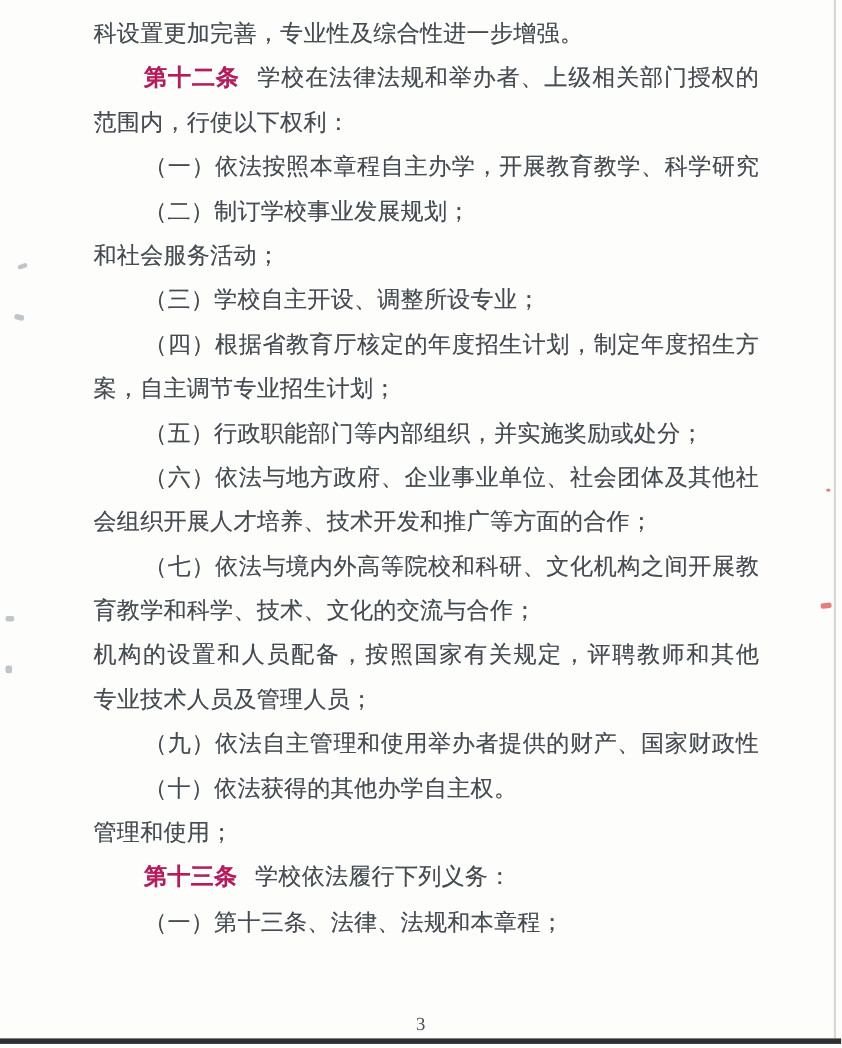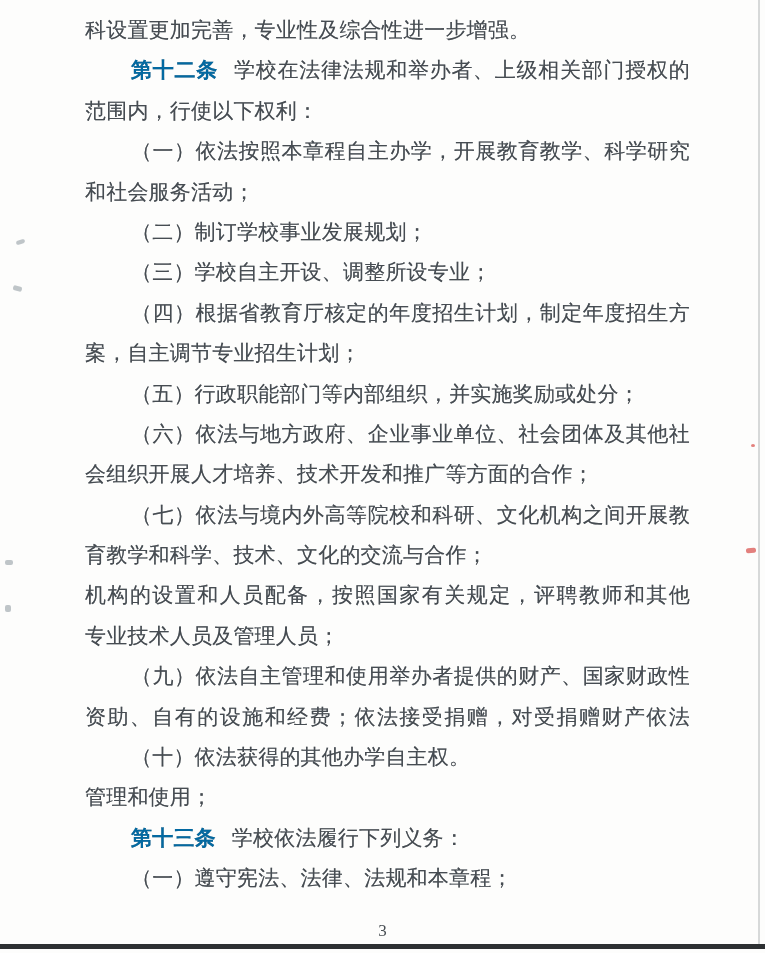--- a/index.html
+++ b/index.html
@@ -36,21 +36,21 @@
     height: 40.4px;
   }
   .line.indent { padding-left: 46px; }
   .line.fill {
     white-space: normal;
     text-align: justify;
     text-align-last: justify;
   }
   .bold {
     font-weight: bold;
-    color: #0369a1;
+    color: #be185d;
     margin-right: 16px;
   }
   
   .page-number {
     position: absolute;
     top: 921px;
     left: 0;
     width: 100%;
     text-align: center;
     font-size: 17px;
@@ -91,38 +91,37 @@
 </head>
 <body>
 
 <div class="page">
 
   <div class="textblock">
       <div class="line"><span>科设置更加完善，专业性及综合性进一步增强。</span></div>
       <div class="line indent fill"><span class="bold">第十二条</span><span>学校在法律法规和举办者、上级相关部门授权的</span></div>
       <div class="line"><span>范围内，行使以下权利：</span></div>
       <div class="line indent fill"><span>（一）依法按照本章程自主办学，开展教育教学、科学研究</span></div>
+      <div class="line indent"><span>（二）制订学校事业发展规划；</span></div>
       <div class="line"><span>和社会服务活动；</span></div>
-      <div class="line indent"><span>（二）制订学校事业发展规划；</span></div>
       <div class="line indent"><span>（三）学校自主开设、调整所设专业；</span></div>
       <div class="line indent fill"><span>（四）根据省教育厅核定的年度招生计划，制定年度招生方</span></div>
       <div class="line"><span>案，自主调节专业招生计划；</span></div>
       <div class="line indent"><span>（五）行政职能部门等内部组织，并实施奖励或处分；</span></div>
       <div class="line indent fill"><span>（六）依法与地方政府、企业事业单位、社会团体及其他社</span></div>
       <div class="line"><span>会组织开展人才培养、技术开发和推广等方面的合作；</span></div>
       <div class="line indent fill"><span>（七）依法与境内外高等院校和科研、文化机构之间开展教</span></div>
       <div class="line"><span>育教学和科学、技术、文化的交流与合作；</span></div>
       <div class="line fill"><span>机构的设置和人员配备，按照国家有关规定，评聘教师和其他</span></div>
       <div class="line"><span>专业技术人员及管理人员；</span></div>
       <div class="line indent fill"><span>（九）依法自主管理和使用举办者提供的财产、国家财政性</span></div>
-      <div class="line fill"><span>资助、自有的设施和经费；依法接受捐赠，对受捐赠财产依法</span></div>
       <div class="line indent"><span>（十）依法获得的其他办学自主权。</span></div>
       <div class="line"><span>管理和使用；</span></div>
       <div class="line indent"><span class="bold">第十三条</span><span>学校依法履行下列义务：</span></div>
-      <div class="line indent"><span>（一）遵守宪法、法律、法规和本章程；</span></div>
+      <div class="line indent"><span>（一）第十三条、法律、法规和本章程；</span></div>
     </div>
 
   <div class="page-number">3</div>
 
   <div class="edge-line"></div>
   <div class="bottom-bar"></div>
 
   <div class="artifact a-gray a1"></div>
   <div class="artifact a-gray a2"></div>
   <div class="artifact a-gray a3"></div>

